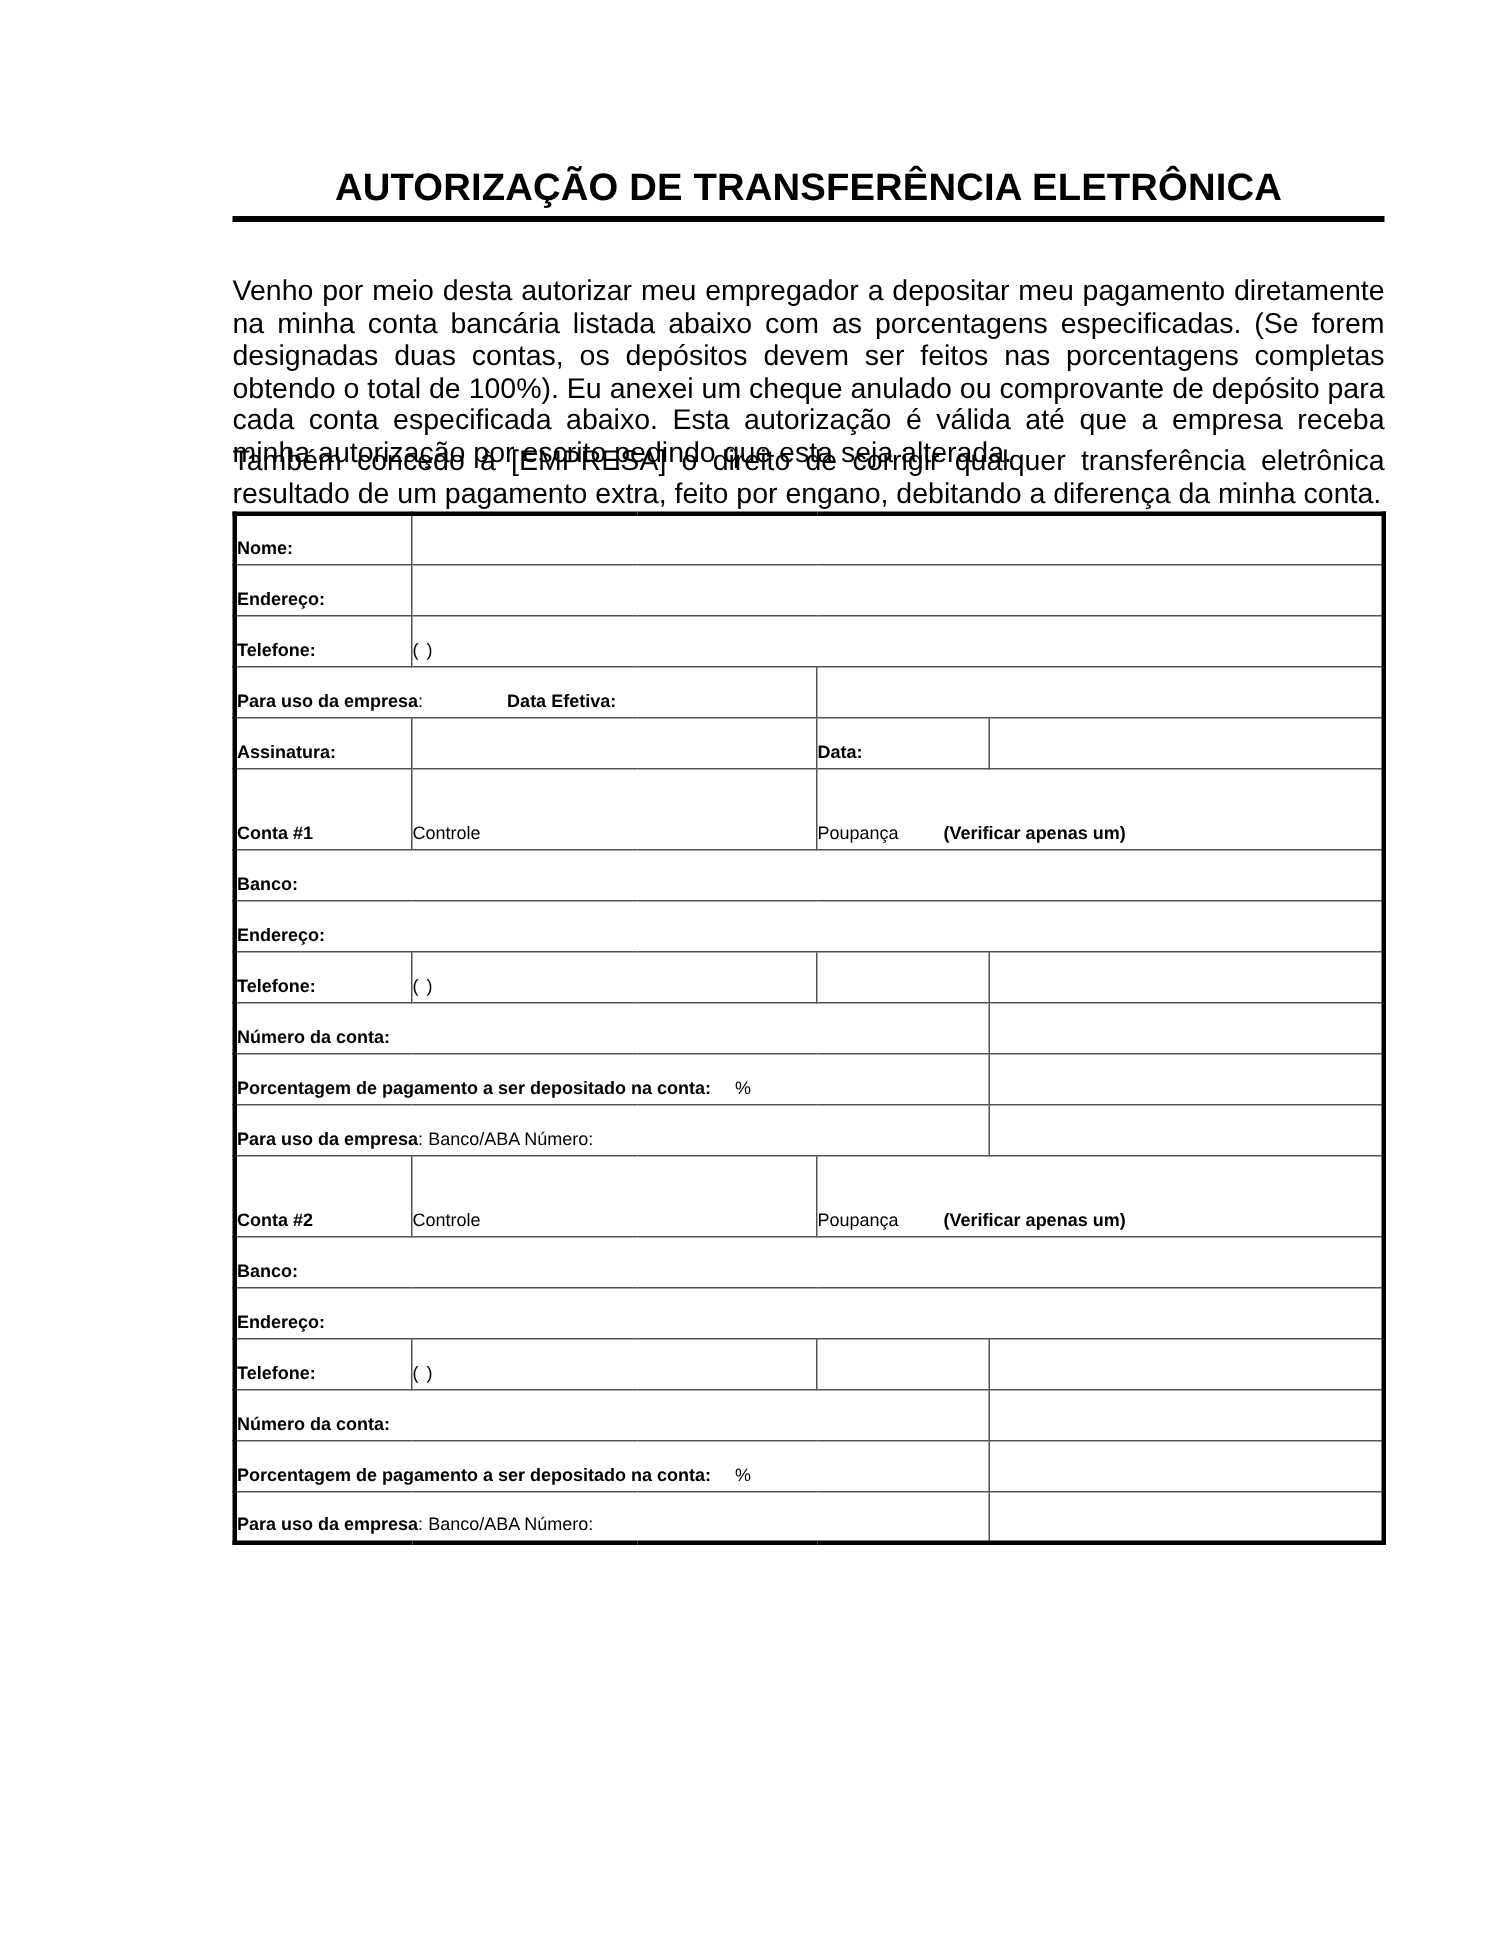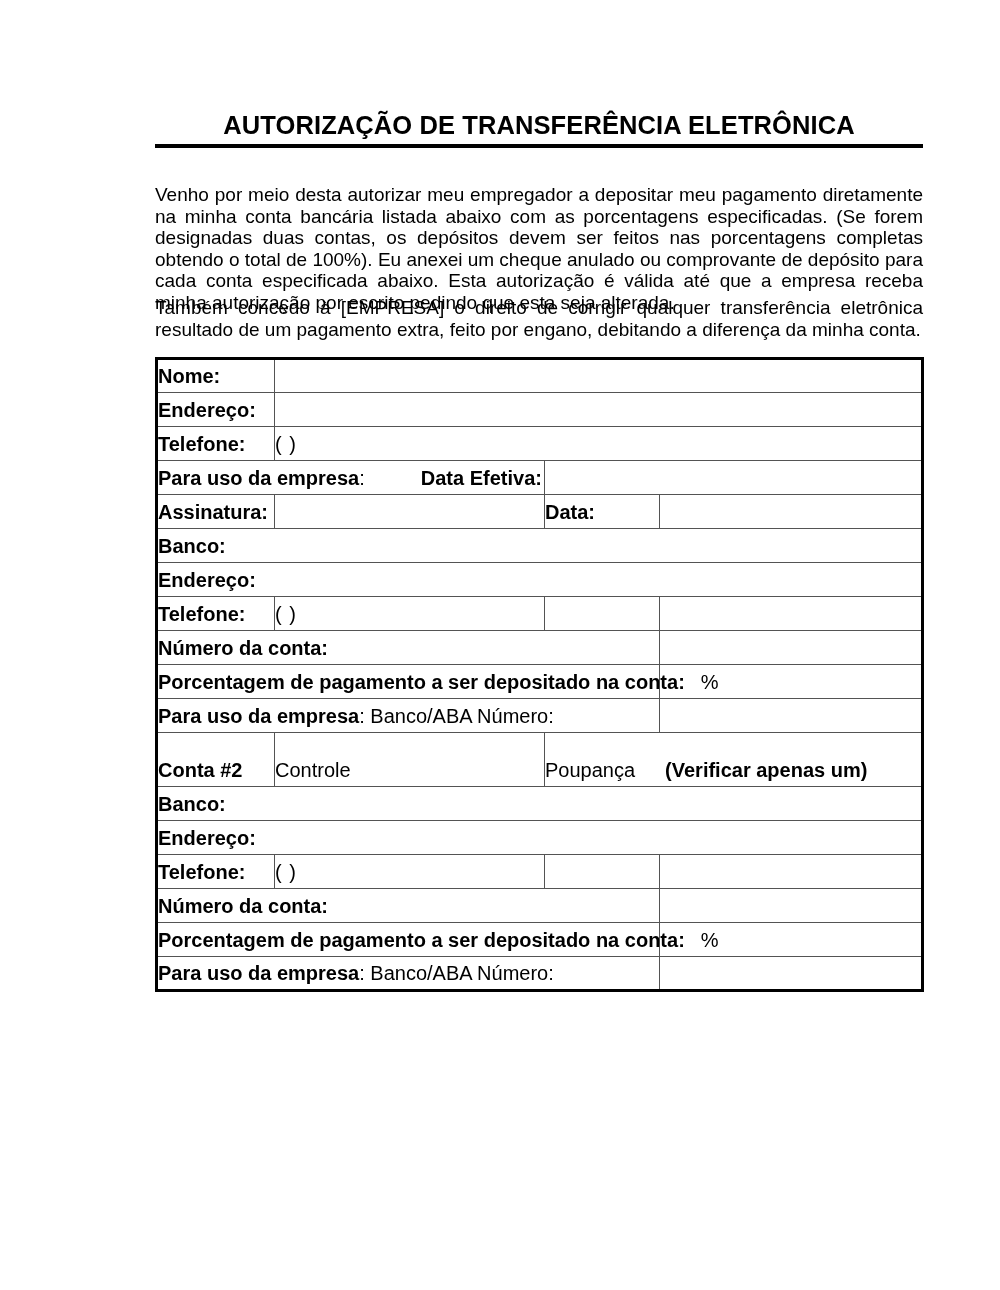--- a/index.html
+++ b/index.html
@@ -55,26 +55,26 @@
     text-justify: inter-word;
   }
   .para.p1 { top: 184px; }
   .para.p2 { top: 297px; }
   .para p { margin: 0; }
 
   
   .form-table {
     position: absolute;
     left: 115px;
-    top: 357px;
+    top: 341px;
     width: 766px;
     border-collapse: collapse;
     table-layout: fixed;
     border: 3px solid #000;
-    font-size: 20px;
+    font-size: 12px;
     padding-left: 24px;
   }
   .form-table td {
     border: 1px solid #545454;
     vertical-align: bottom;
     padding: 0 0 4px 0;
     height: 34px;
     box-sizing: border-box;
   }
   .form-table td.tall {
@@ -152,20 +152,27 @@
         <td colspan="2"></td>
       </tr>
 
       <tr>
         <td class="cell-label">Assinatura:</td>
         <td colspan="2"></td>
         <td class="cell-label">Data:</td>
         <td></td>
       </tr>
 
+      <tr>
+        <td class="cell-label tall">Conta #1</td>
+        <td colspan="2" class="cell-text tall">Controle</td>
+        <td colspan="2" class="cell-text tall">
+          <span class="lbl-normal">Poupança</span><span class="lbl-bold gap-md">(Verificar apenas um)</span>
+        </td>
+      </tr>
 
       <tr>
         <td colspan="5" class="cell-label">Banco:</td>
       </tr>
 
       <tr>
         <td colspan="5" class="cell-label">Endereço:</td>
       </tr>
 
       <tr>

